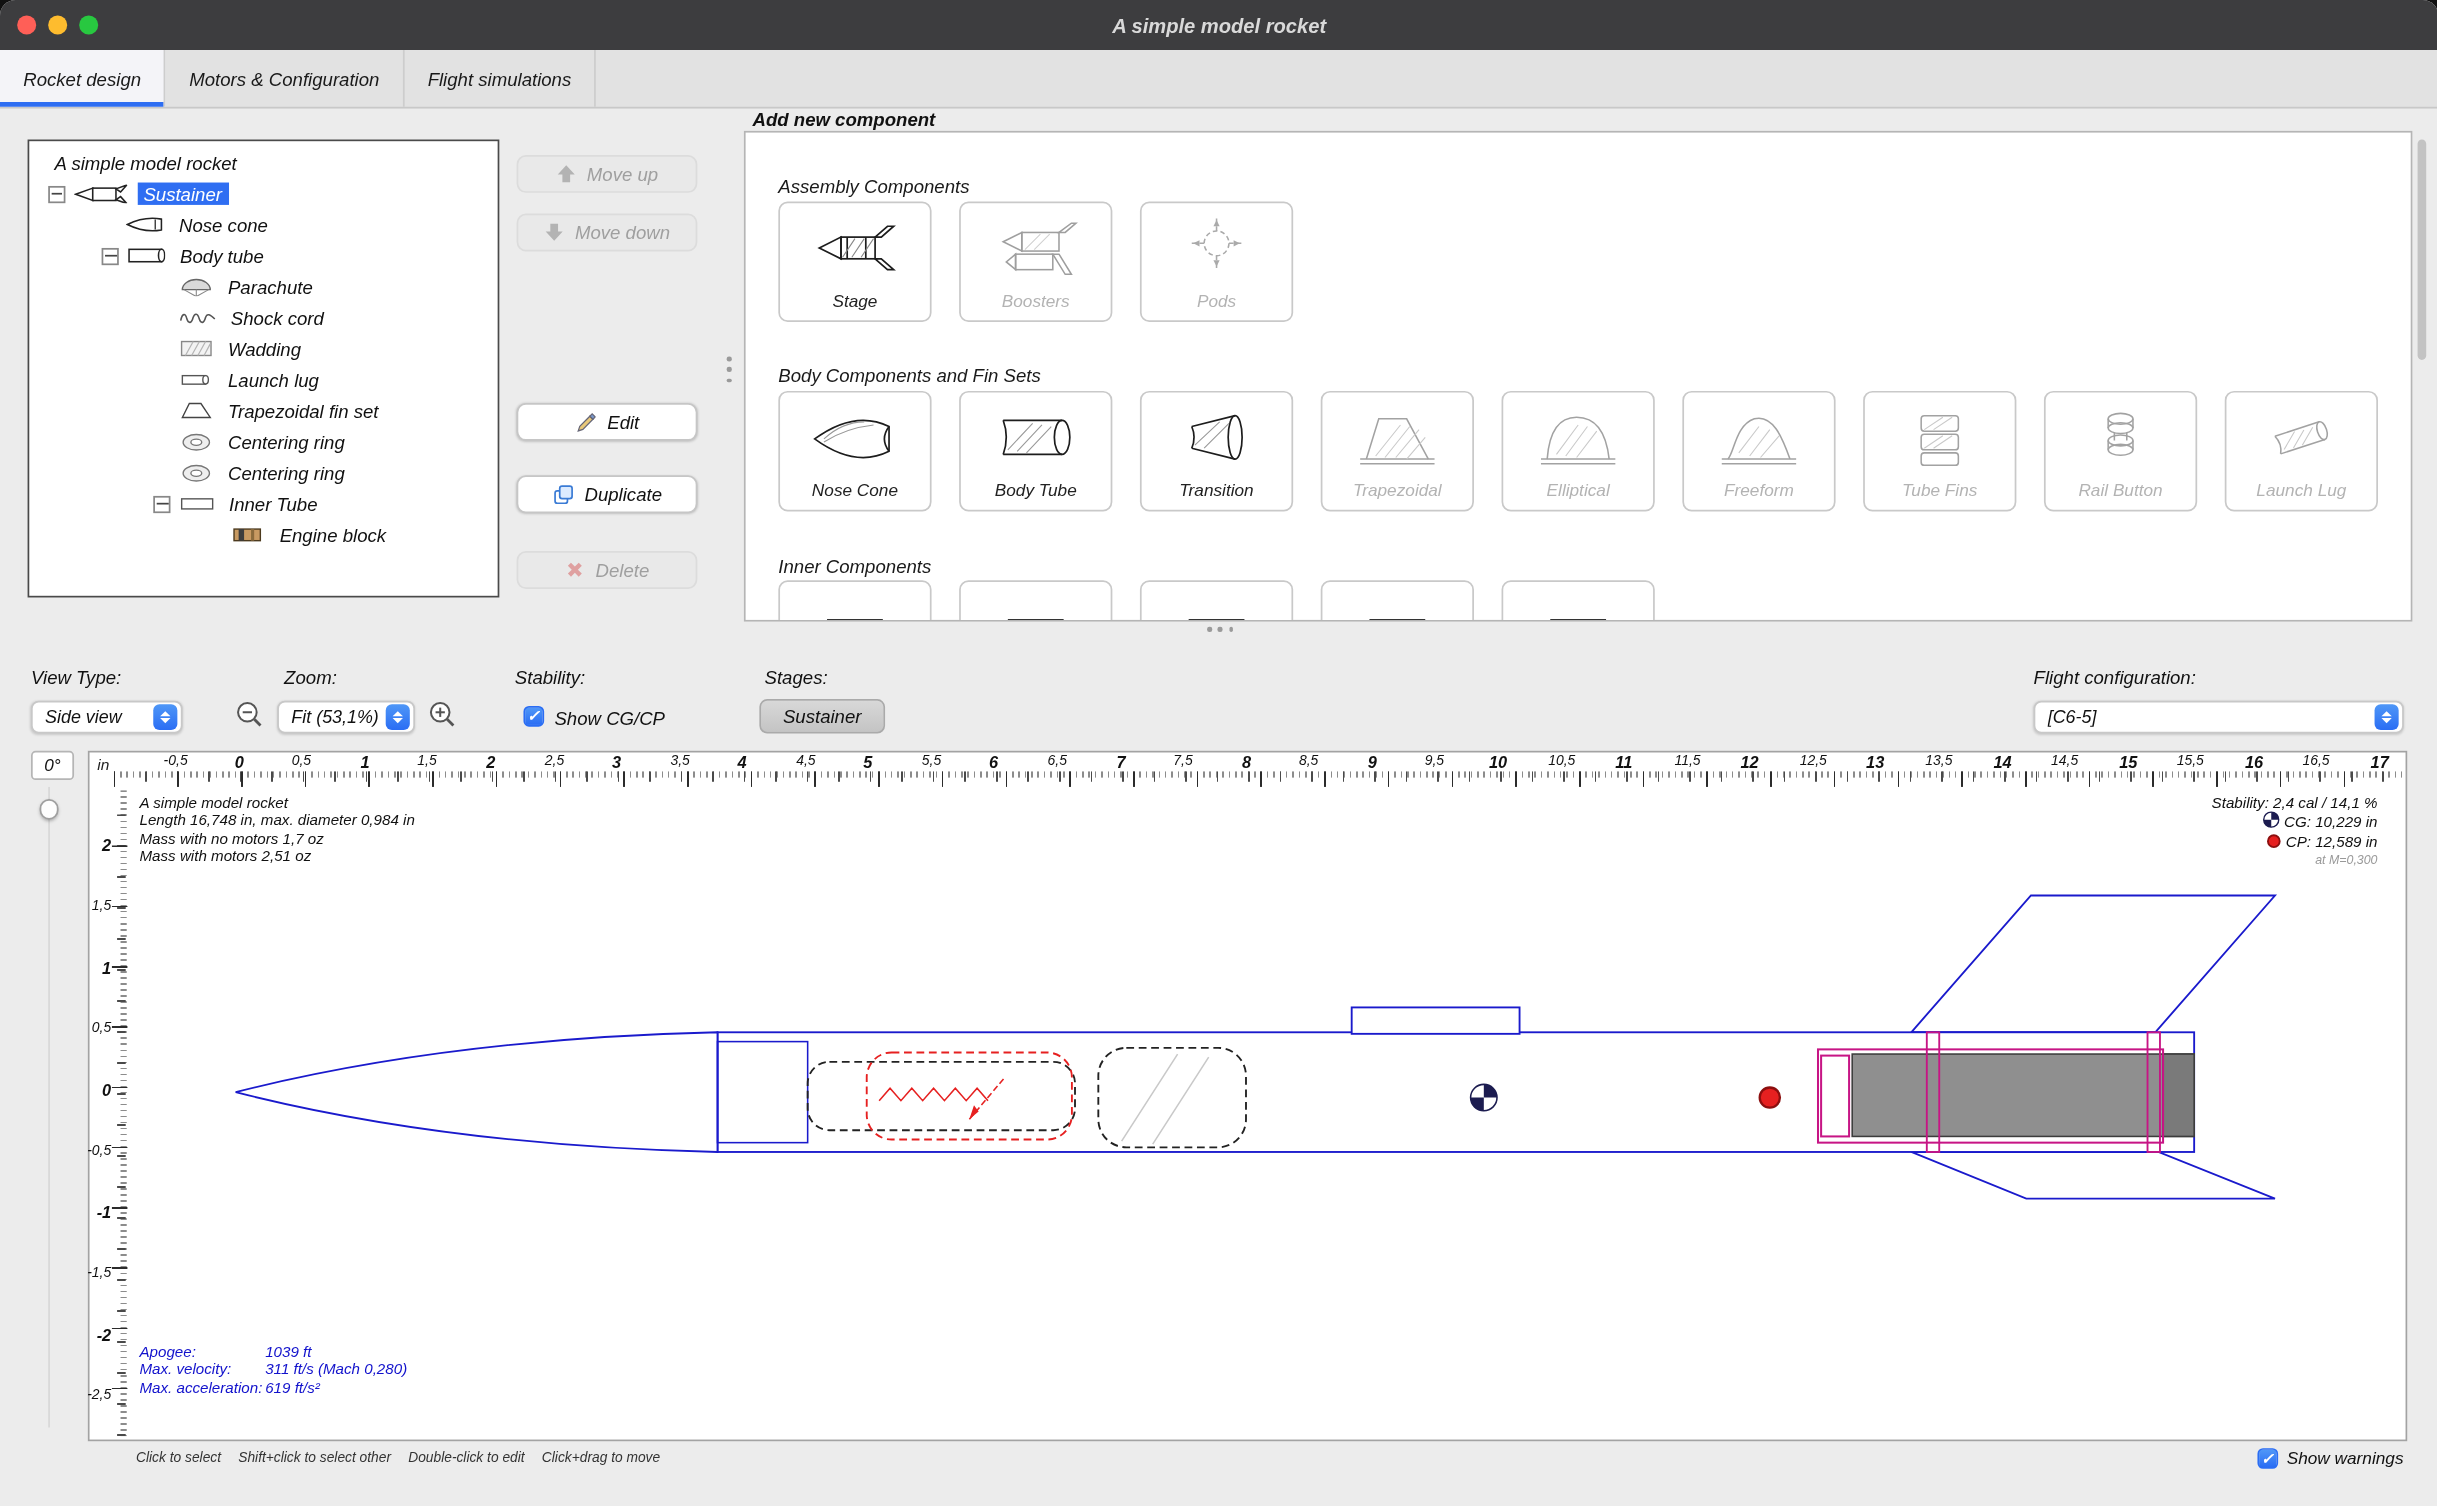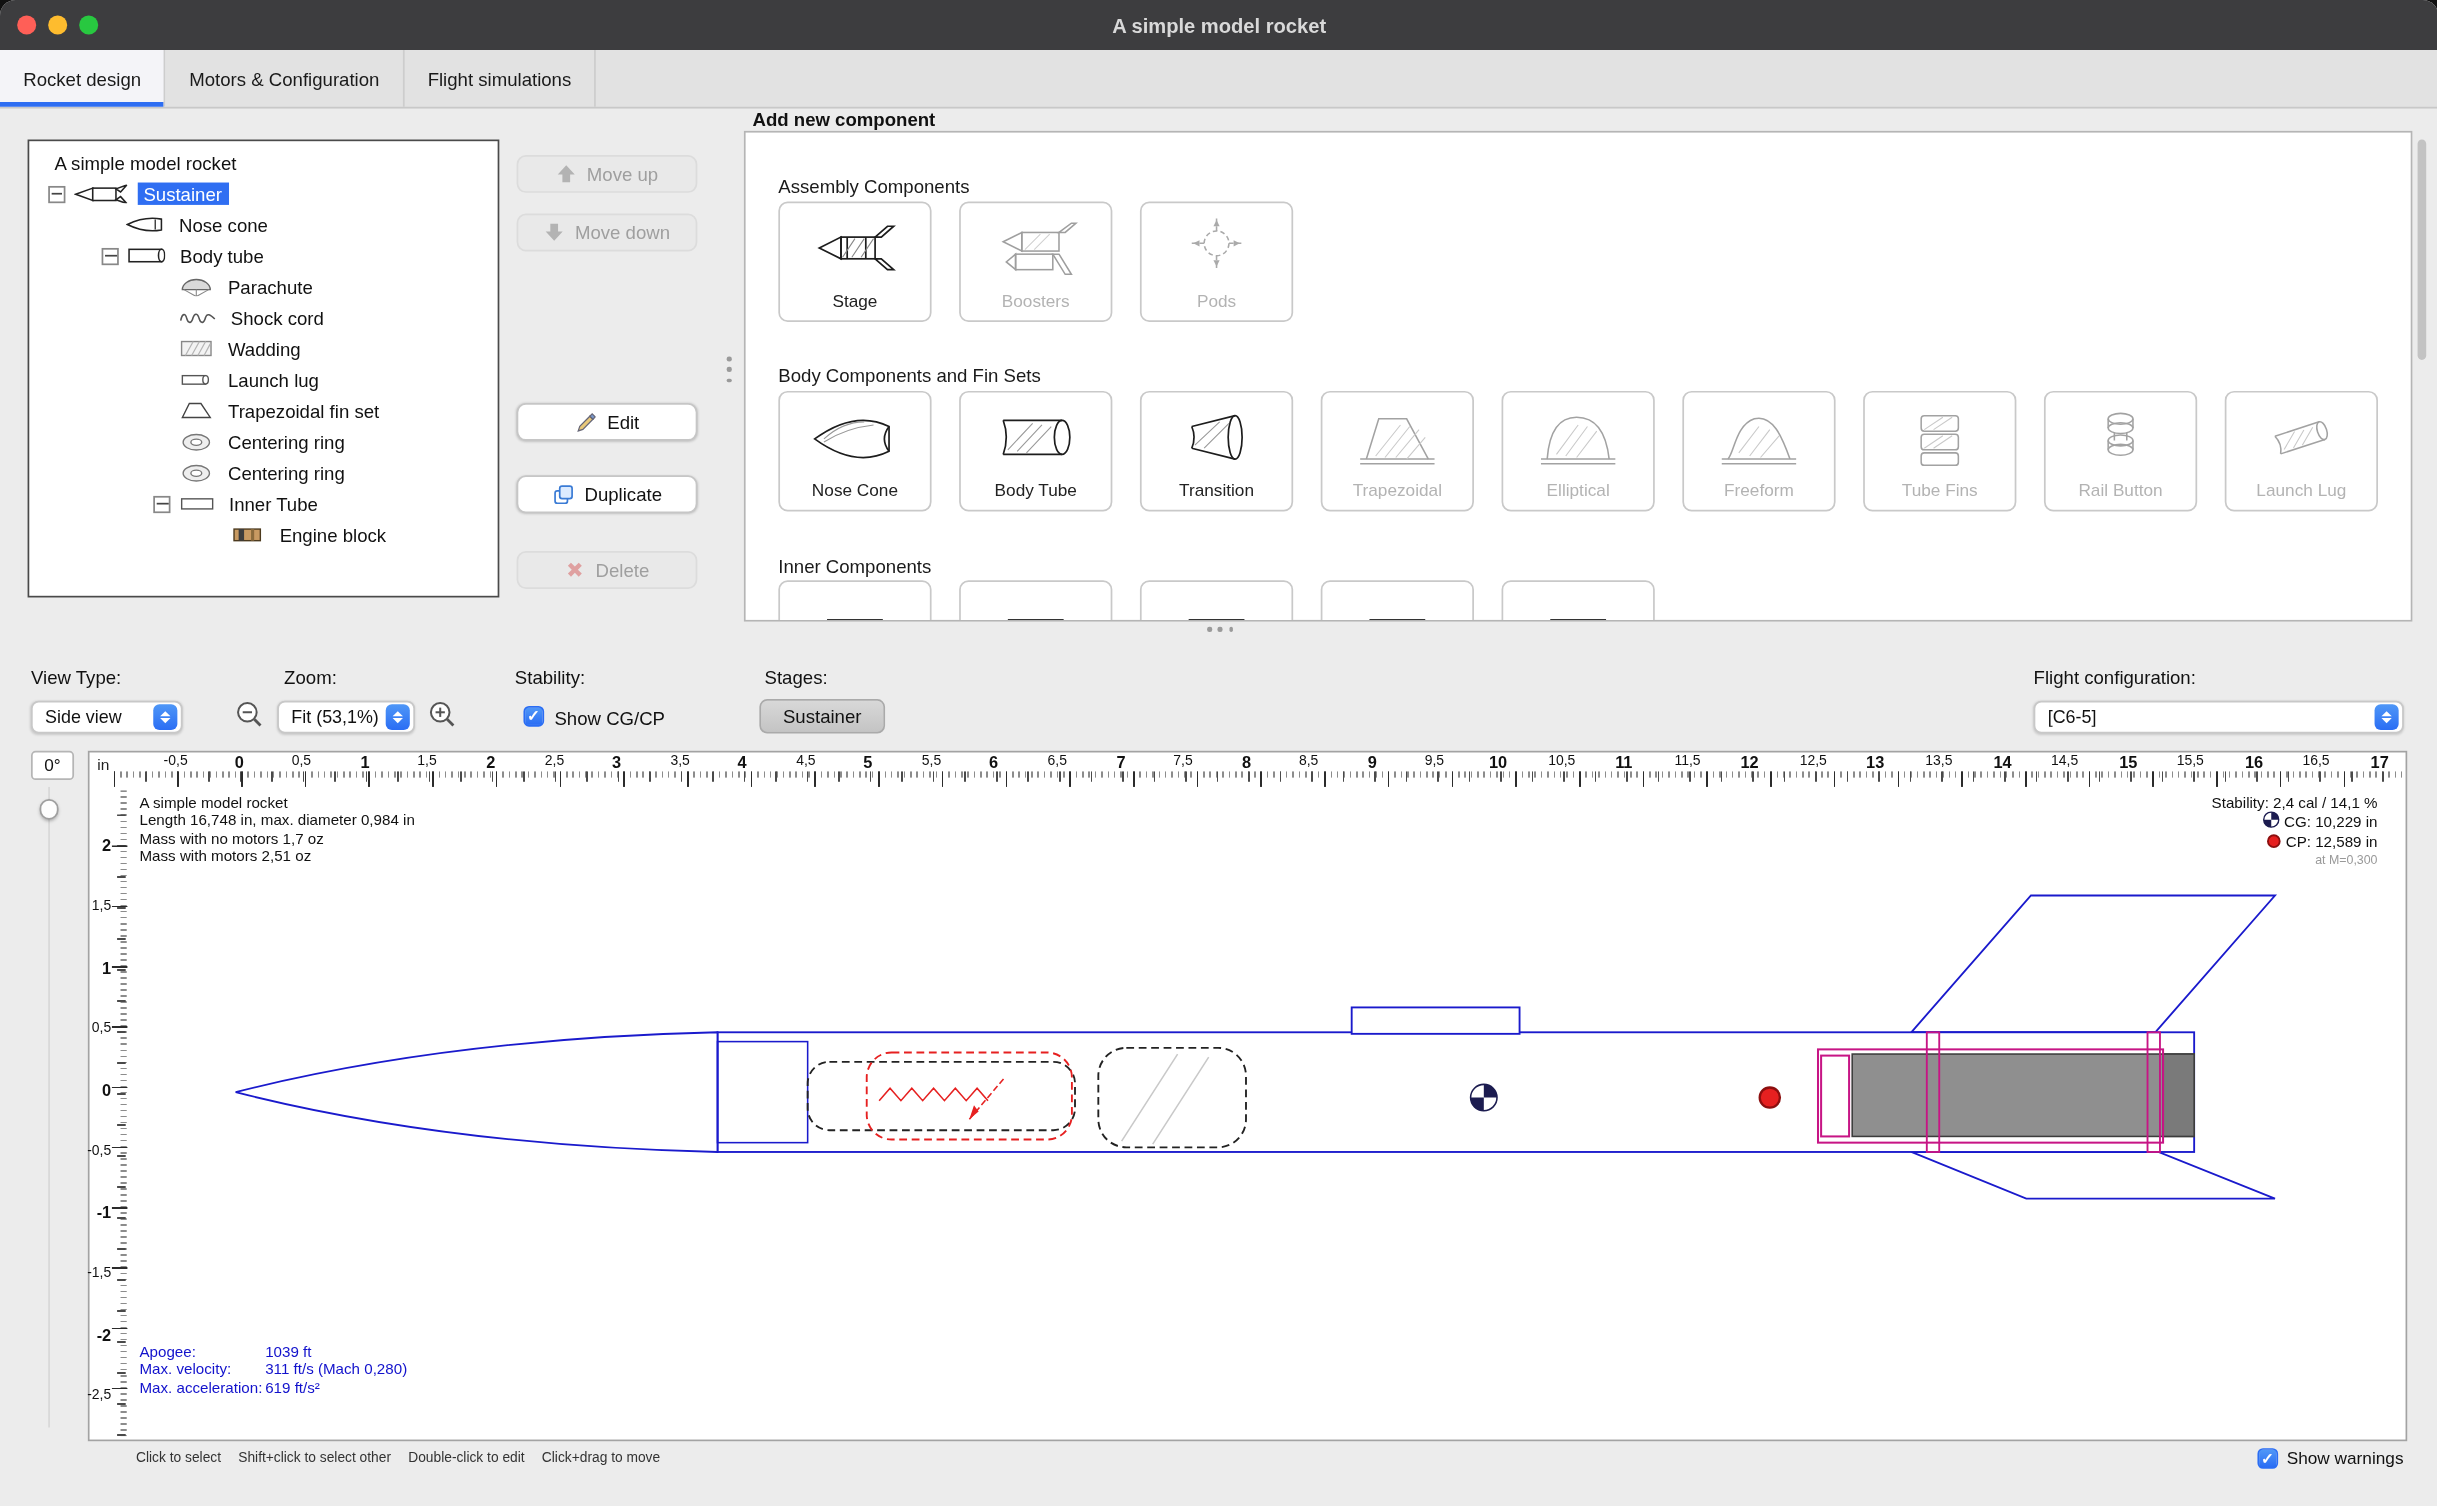--- a/index.html
+++ b/index.html
@@ -1,16 +1,16 @@
 <!DOCTYPE html>
 <html style="font-size:14.4px"><head>
 <meta charset="utf-8">
 <style>
   html,body{margin:0;padding:0;background:#111;}
-  #stage{width:2438px;height:1506px;overflow:hidden;background:#111;}
+  #stage{width:2438px;height:1506px;overflow:hidden;background:#111;font-style:italic;}
   #win{width:1416px;height:875px;transform:scale(1.72194);transform-origin:0 0;position:relative;
        background:#ececec;border-radius:9px 9px 0 0;font-family:"Liberation Sans",sans-serif;color:#111;}
 
   
   .titlebar{height:29px;background:#3d3d3f;border-radius:9px 9px 0 0;display:flex;align-items:center;position:relative;}
   .lights{display:flex;gap:7.2px;padding-left:10px;z-index:2;}
   .light{width:10.8px;height:10.8px;border-radius:50%;display:inline-block;}
   .light.red{background:#ff5f57;}.light.yellow{background:#febc2e;}.light.green{background:#28c840;}
   .title{position:absolute;left:0;right:0;text-align:center;color:#d9d9d9;font-size:11.7px;font-weight:bold;}
 

